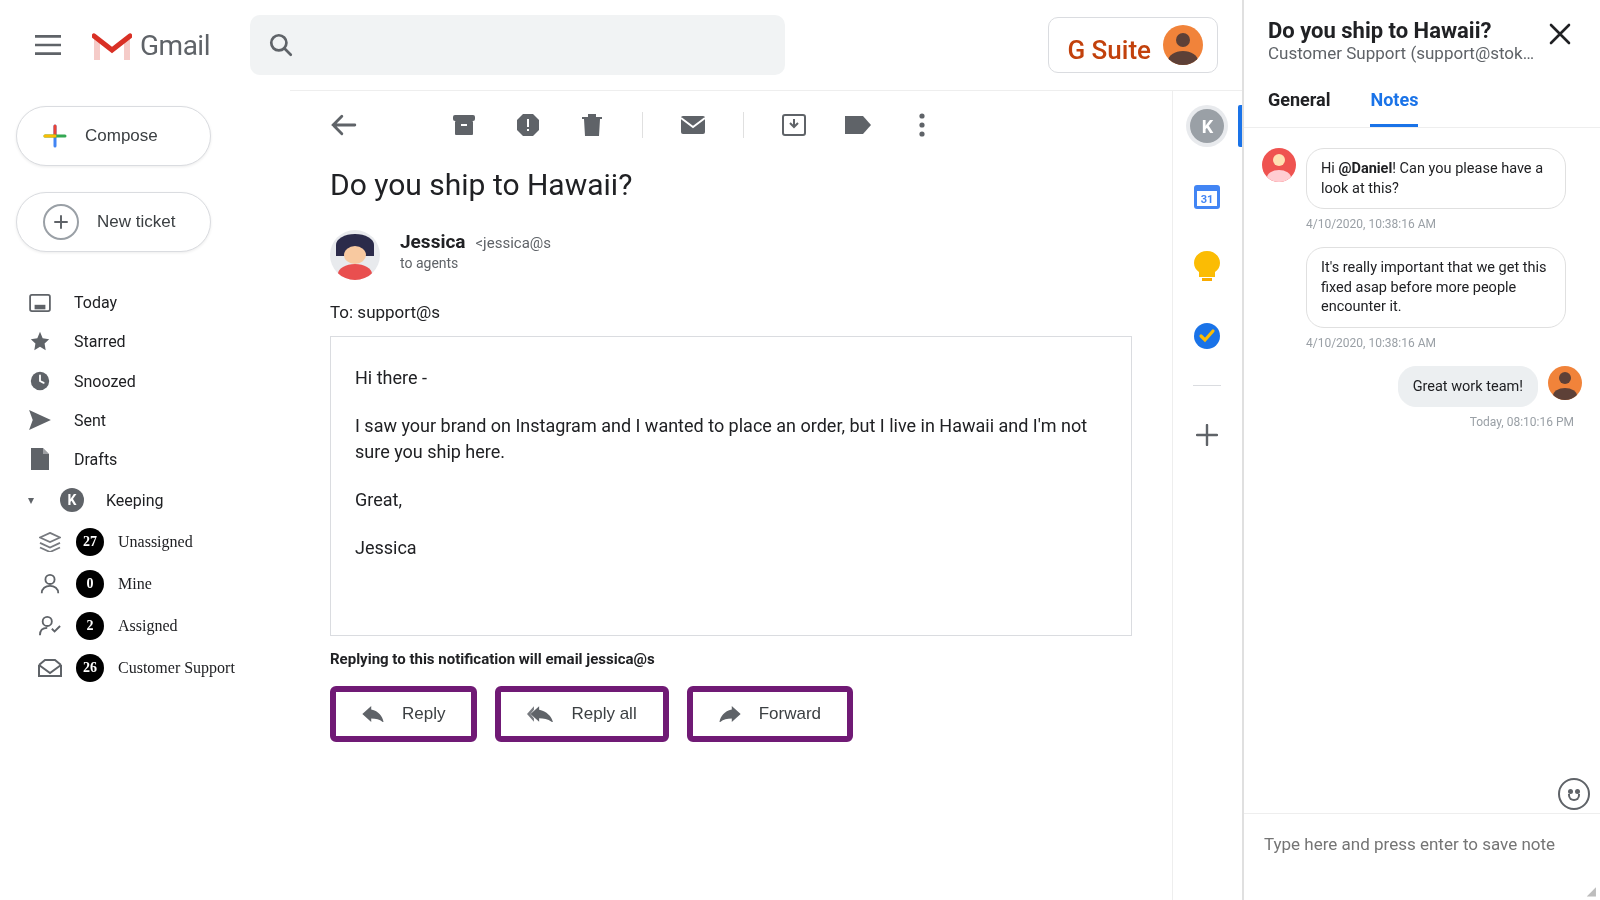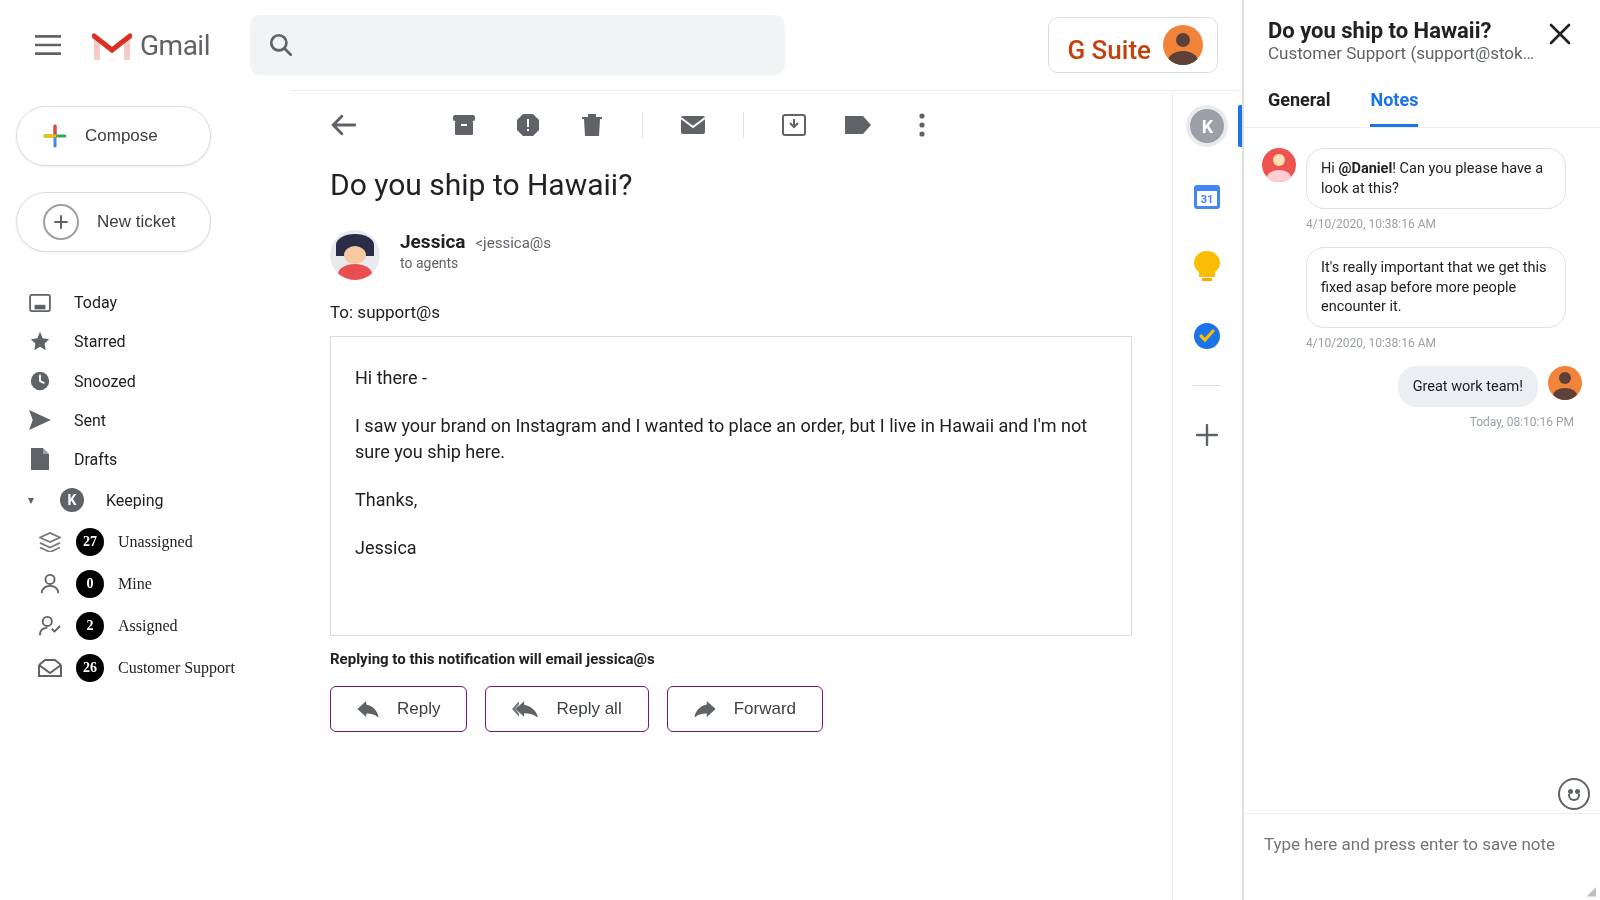--- a/index.html
+++ b/index.html
@@ -58,21 +58,21 @@
   .to-agents { color:#5f6368; font-size:14px; margin-top:2px; }
 
   .to-line { margin: 22px 0 14px 0; font-size:17px; font-weight:400; }
 
   .msg-body { border:1px solid #dadce0; padding: 28px 24px; font-size:18px; line-height:1.45; color:#202124; min-height:300px; }
   .msg-body p { margin-bottom:22px; }
 
   .reply-note { font-weight:700; font-size:15px; margin-top:14px; }
 
   .action-row { display:flex; gap:18px; margin-top:18px; }
-  .act-btn { display:flex; align-items:center; gap:18px; border:1px solid #701a75; background:#fff; padding:12px 26px; border-radius:6px; font-size:17px; color:#3c4043; cursor:pointer; }
+  .act-btn { display:flex; align-items:center; gap:18px; border:6px solid #701a75; background:#fff; padding:12px 26px; border-radius:6px; font-size:17px; color:#3c4043; cursor:pointer; }
 
   
   .sidepanel-strip { width:70px; border-left:1px solid #eee; display:flex; flex-direction:column; align-items:center; padding-top:14px; gap:28px; position:relative; }
   .strip-item { width:42px; height:42px; display:flex; align-items:center; justify-content:center; border-radius:50%; cursor:pointer; }
   .strip-active { background:#e8eaed; }
   .blue-bar { position:absolute; top:14px; right:0; width:4px; height:42px; background:#1a73e8; border-radius:2px 0 0 2px; }
   .strip-divider { width:28px; height:1px; background:#dadce0; }
 
   
   .panel { width:375px; display:flex; flex-direction:column; border-left:1px solid #e0e0e0; }
@@ -329,21 +329,21 @@
               </div>
               <span class="to-agents">to agents</span>
             </div>
           </div>
 
           <div class="to-line">To: support@s</div>
 
           <div class="msg-body">
             <p>Hi there -</p>
             <p>I saw your brand on Instagram and I wanted to place an order, but I live in Hawaii and I'm not sure you ship here.</p>
-            <p>Thanks,</p>
+            <p>Great,</p>
             <p style="margin-bottom:0">Jessica</p>
           </div>
 
           <div class="reply-note">Replying to this notification will email jessica@s</div>
 
           <div class="action-row">
             <button class="act-btn">
               <svg width="22" height="16" viewBox="0 0 24 18">
                   <path fill="#5f6368" d="M10 4V0L0 9l10 9v-4c6 0 10 1 14 5-1-7-5-13-14-15z"></path>
                 </svg>

